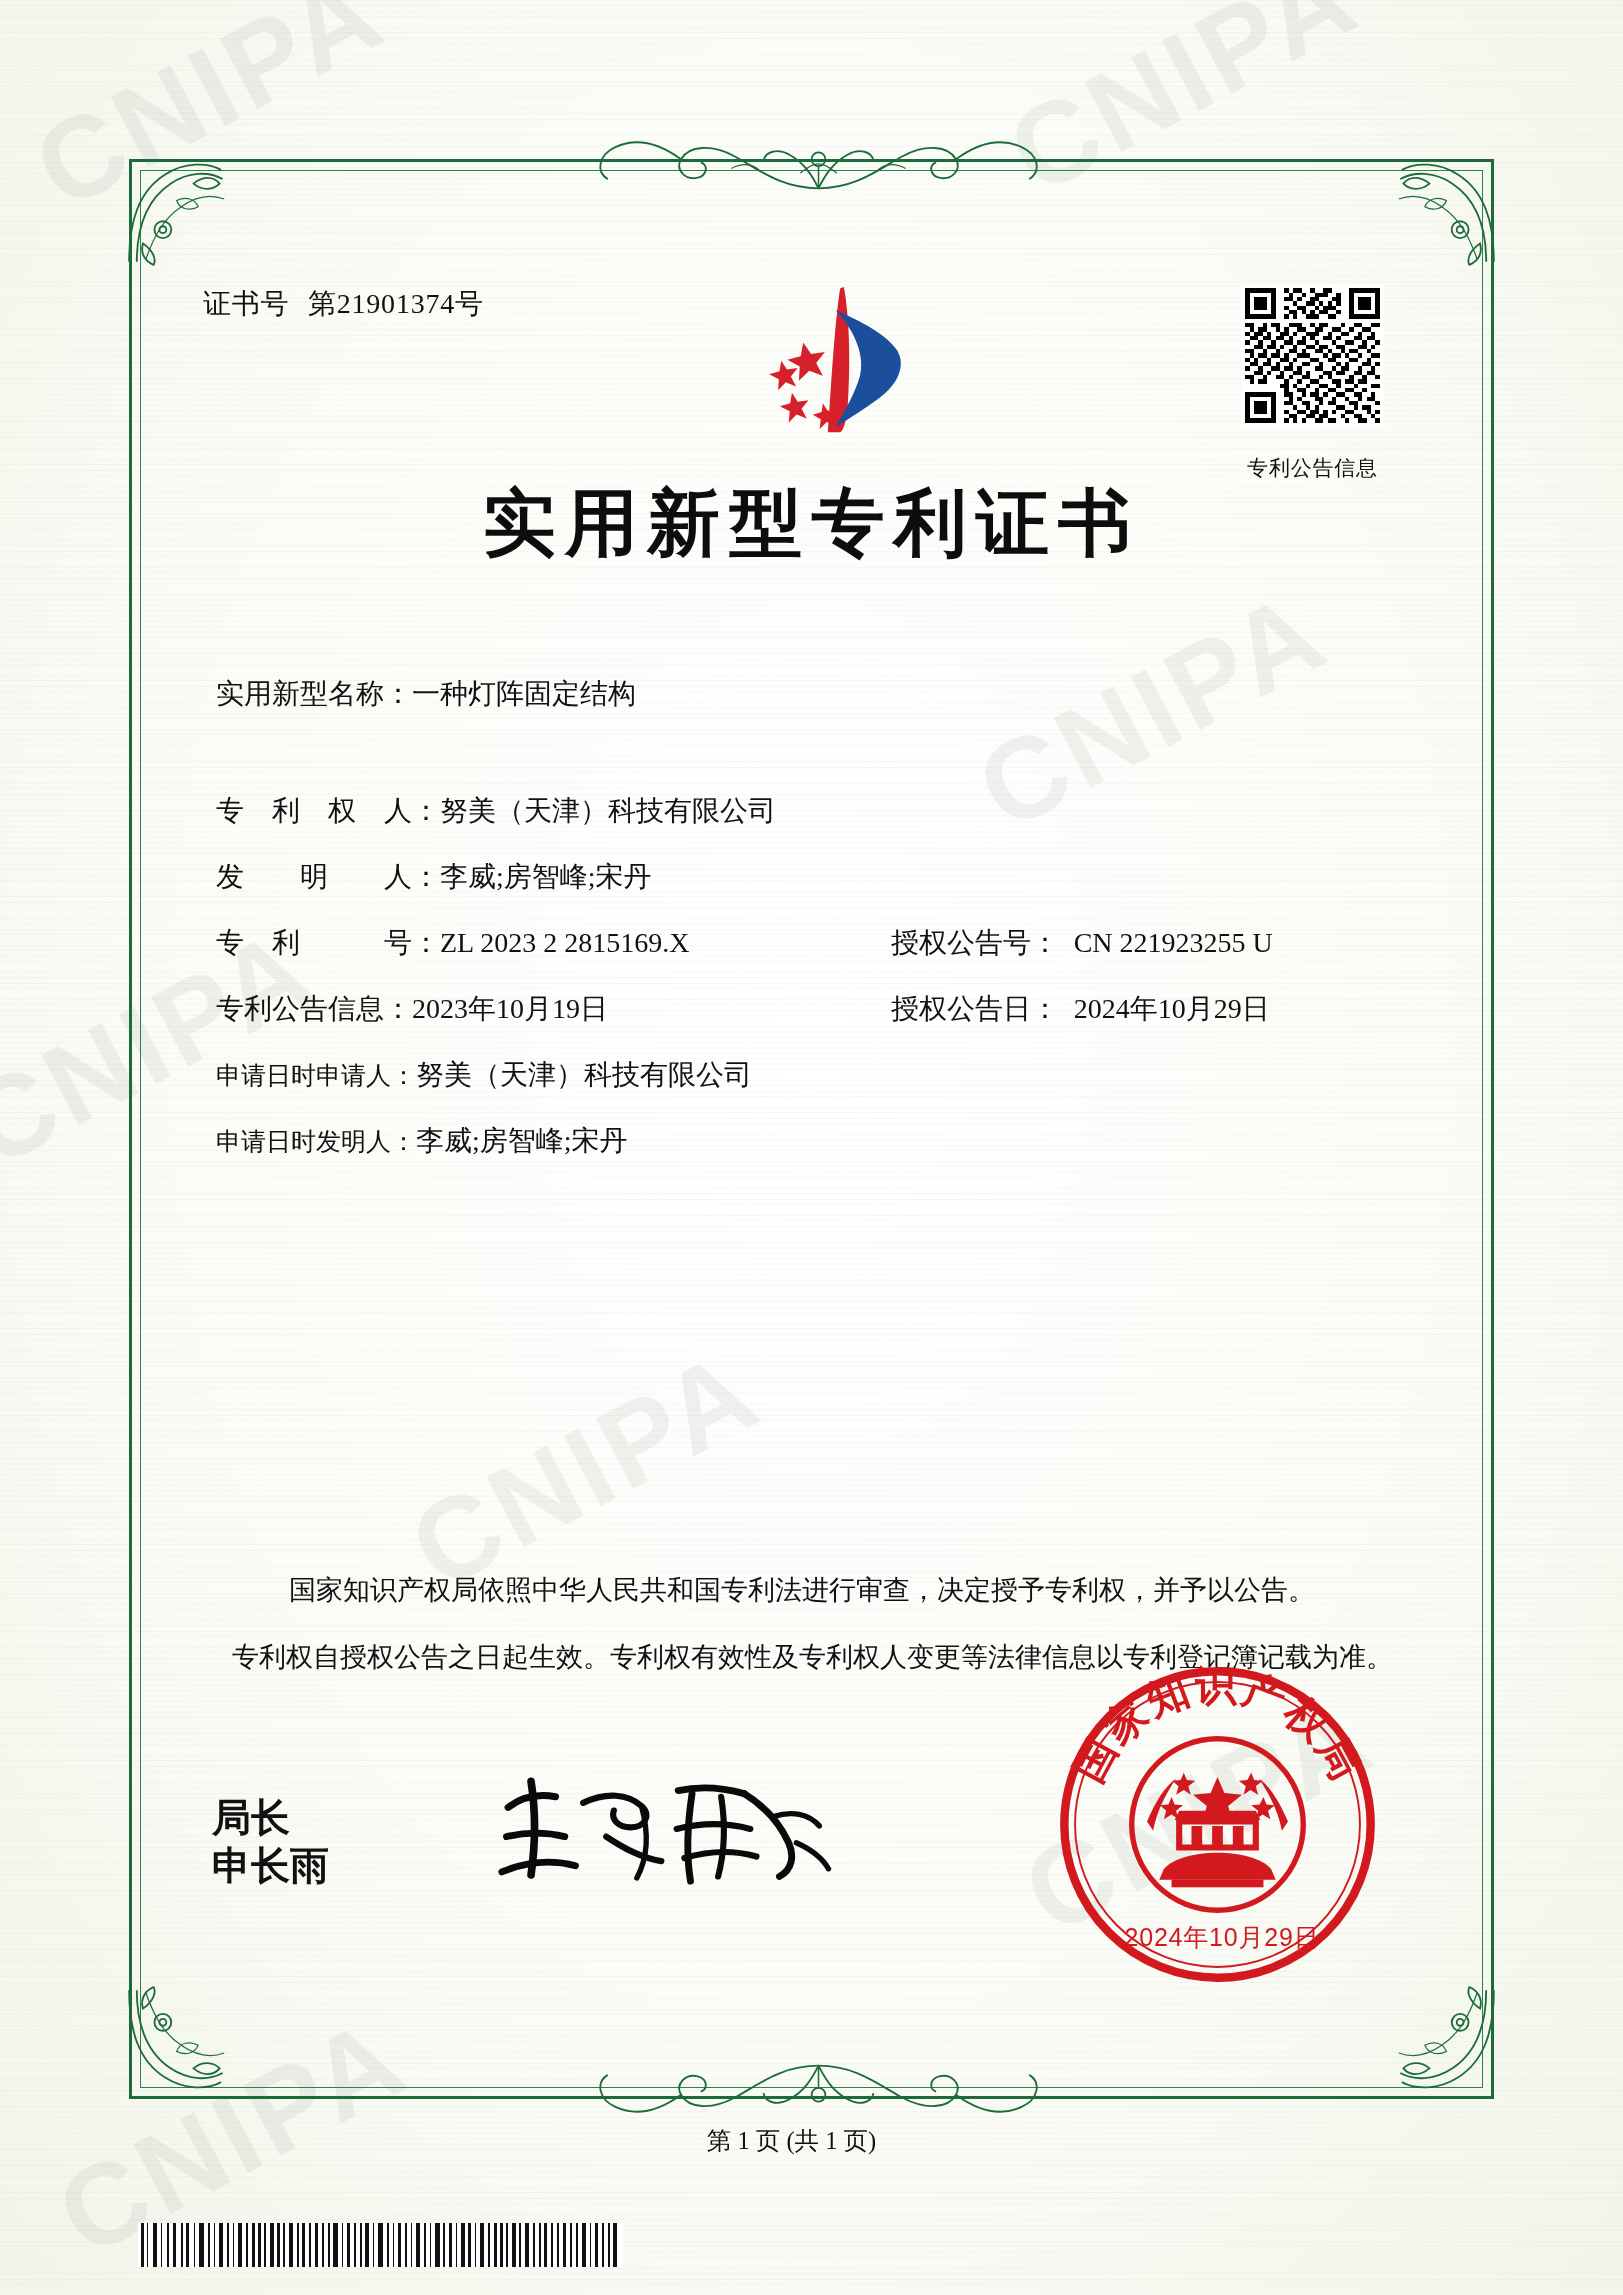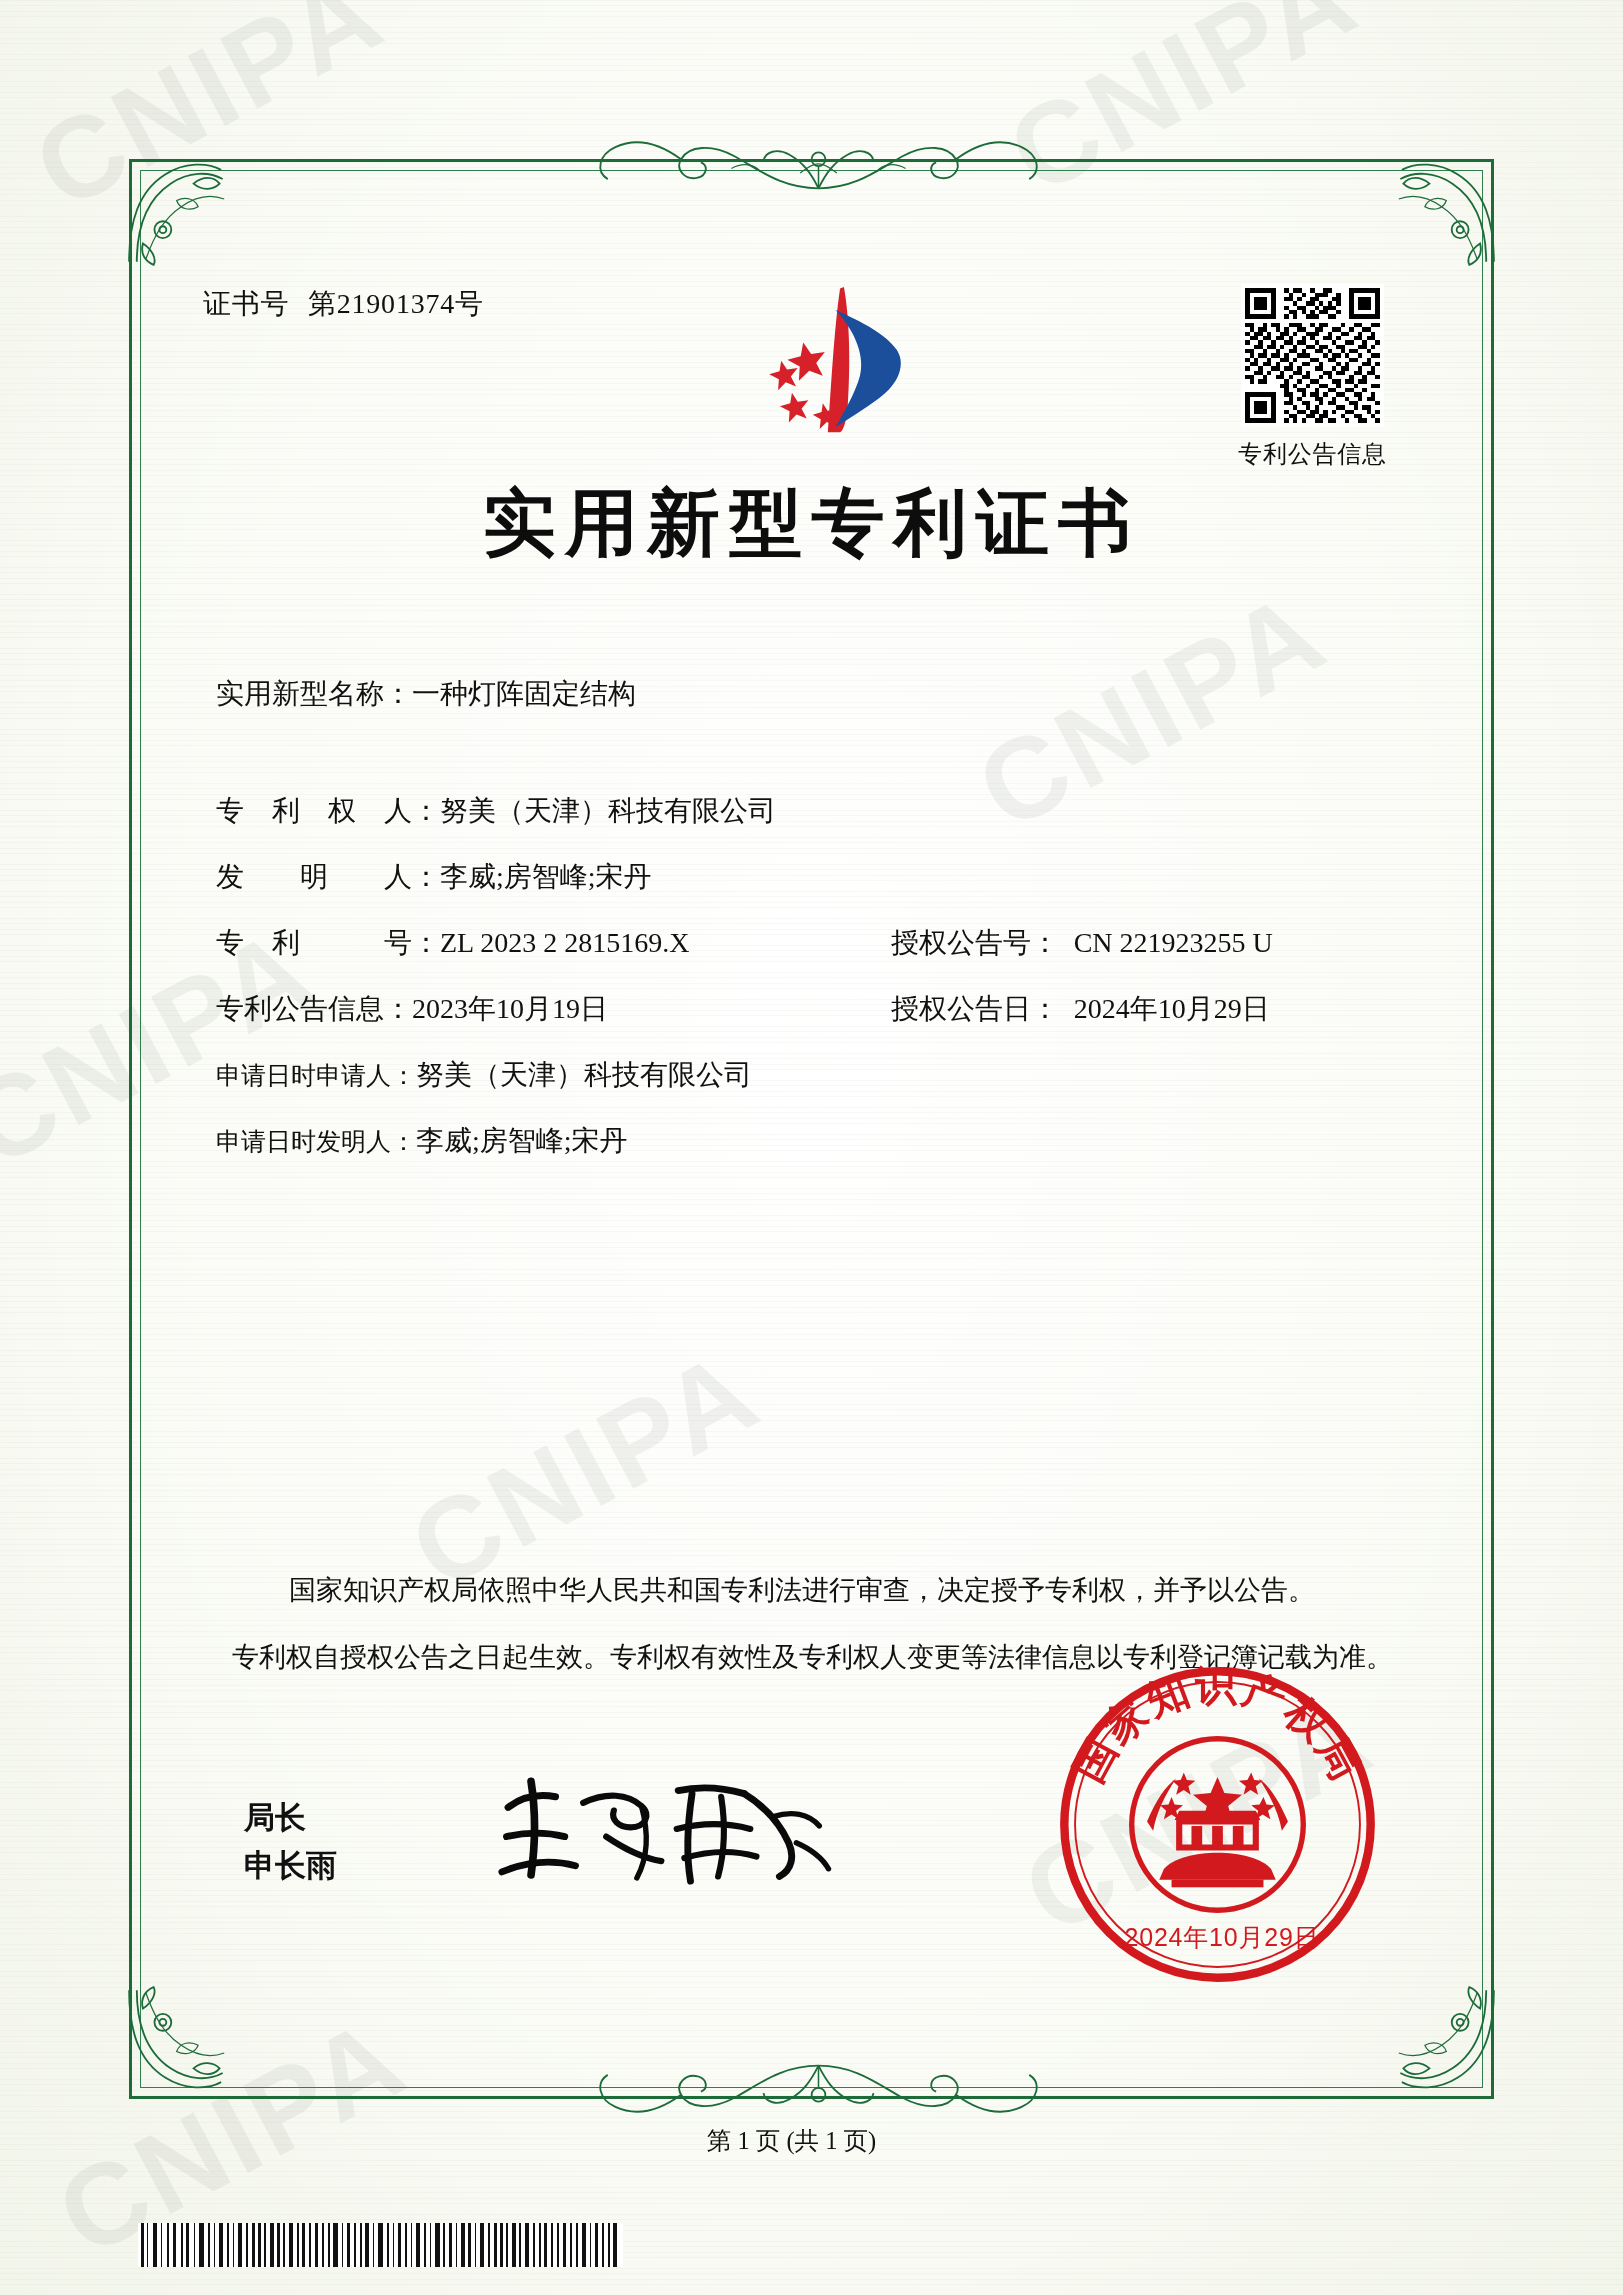--- a/index.html
+++ b/index.html
@@ -121,22 +121,22 @@
     left: 1236px; top: 284px;
     width: 153px;
     text-align: center;
   }
   .qr-code {
     width: 143px; height: 143px;
     margin: 0 auto;
     background: #fff;
   }
   .qr-caption {
-    margin-top: 11px;
-    font-size: 24px;
+    margin-top: 27px;
+    font-size: 21px;
     color: #111;
     letter-spacing: 0.8px;
     white-space: nowrap;
   }
 
   
   .main-title {
     position: absolute;
     left: 0; top: 475px;
     width: 1623px;
@@ -186,22 +186,22 @@
     line-height: 51px;
     color: #111;
     text-align: justify;
   }
   .legal p { margin: 16px; }
   .legal .indent { text-indent: 57px; }
 
   
   .director-block {
     position: absolute;
-    left: 244px; top: 1794px;
-    font-size: 31px;
+    left: 212px; top: 1794px;
+    font-size: 39px;
     line-height: 48px;
     color: #111;
     font-weight: bold;
   }
   .signature {
     position: absolute;
     left: 491px; top: 1763px;
     width: 353px; height: 138px;
     color: #0a0a0a;
   }

